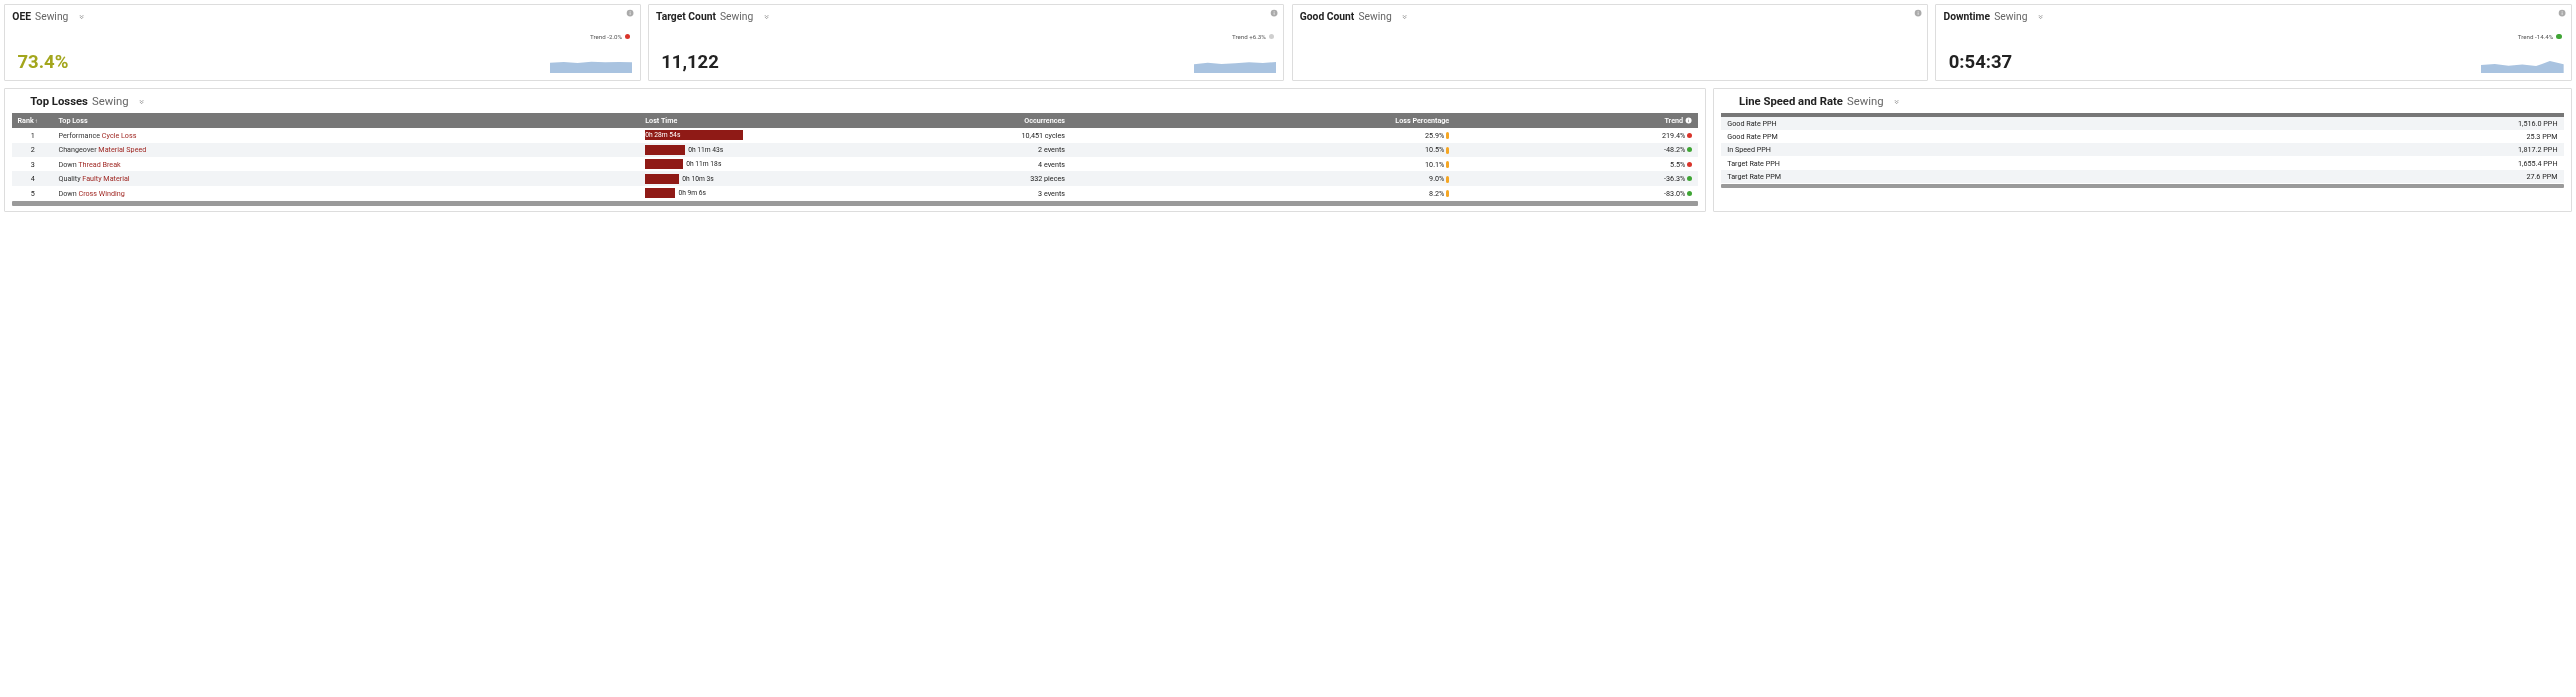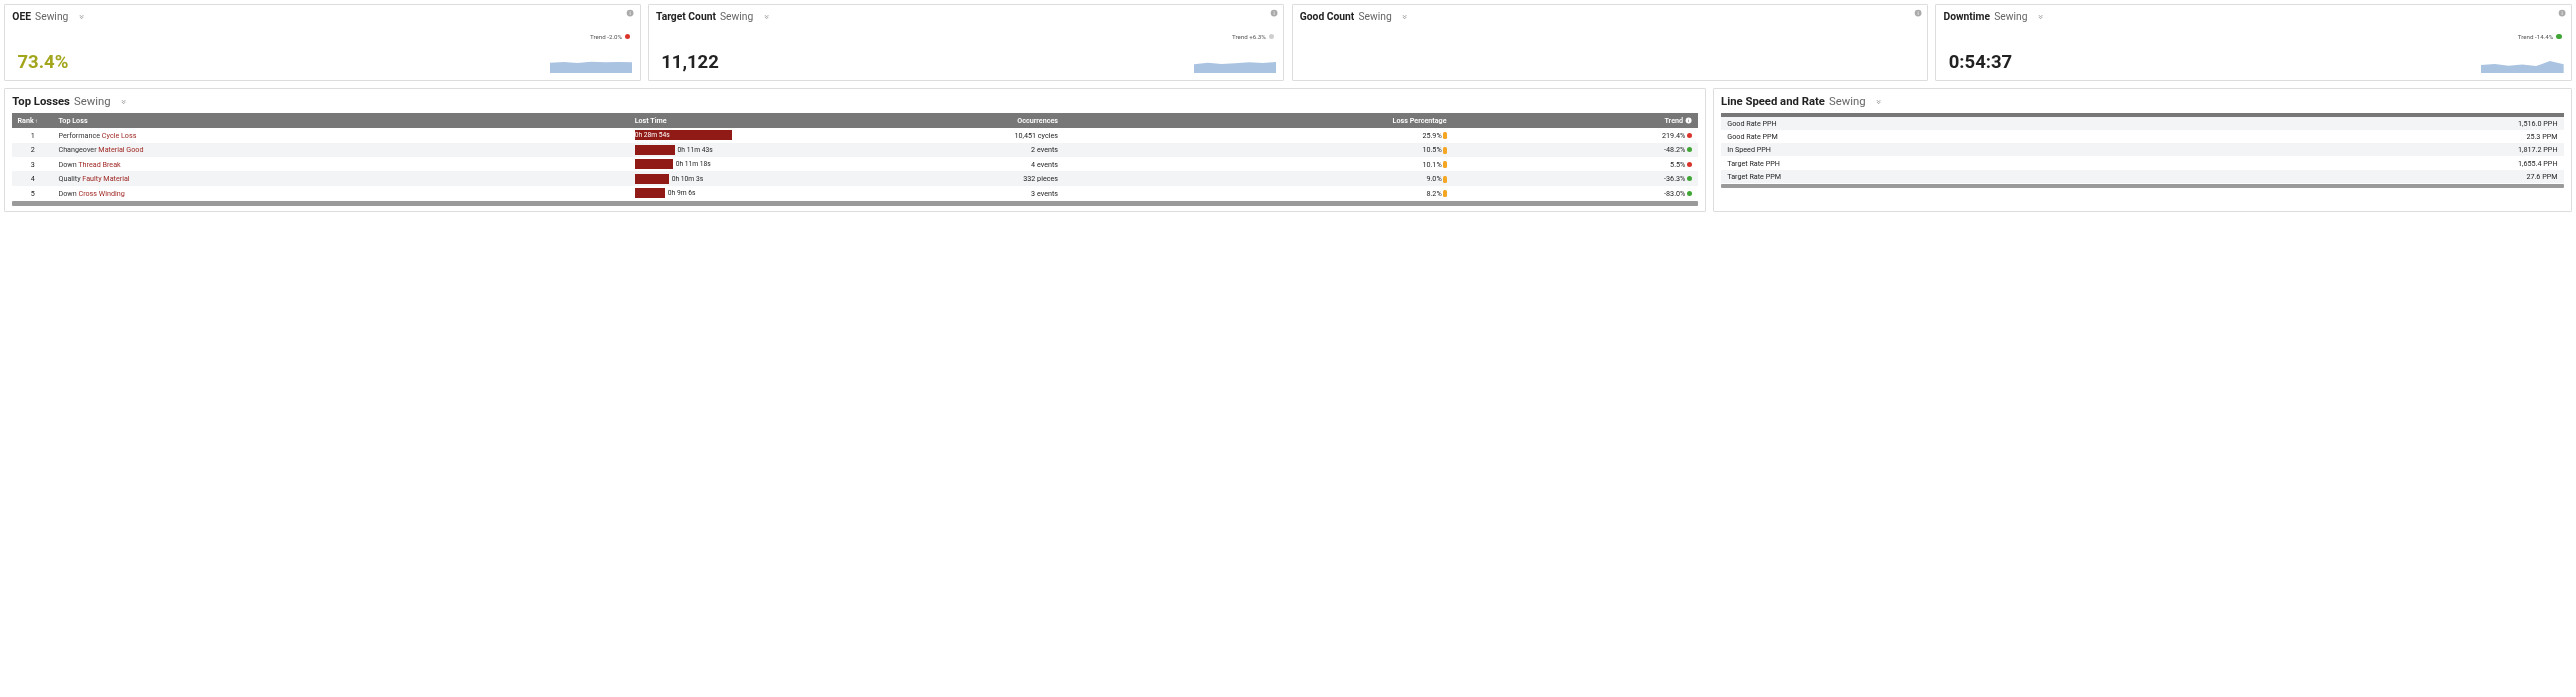--- a/index.html
+++ b/index.html
@@ -118,20 +118,21 @@
   .sparkline path.area { fill: #a9c3e0; stroke: none; }
 
   
   .losses-card { flex: 2; }
   .rates-card  { flex: 1; }
   .panel-header {
     display: flex;
     align-items: center;
     gap: 4.1px;
     margin-bottom: 5.2px;
+    margin-left: 18px;
   }
   .panel-title {
     font-size: 11.3px;
     font-weight: 700;
     color: #222;
   }
   .panel-scope {
     font-size: 11.3px;
     font-weight: 400;
     color: #666;
@@ -381,21 +382,21 @@
       <span>25.9%</span> <span class="pill"></span>
     </td>
     <td class="right trend-cell">
       <span>219.4%</span> <span class="dot red"></span>
     </td>
             </tr>
             <tr>
     <td class="rank-col">2</td>
     <td>
       <span class="loss-cat">Changeover</span>
-      <span class="loss-name">Material Good</span>
+      <span class="loss-name">Material Speed</span>
     </td>
     <td class="lt-cell">
       <div class="lt-bar-wrap">
         <div class="lt-bar" style="width:41%"></div>
         <span class="lt-label outside" style="left:44%">0h 11m 43s</span>
       </div>
     </td>
     <td class="right">2 events</td>
     <td class="right">
       <span>10.5%</span> <span class="pill"></span>

